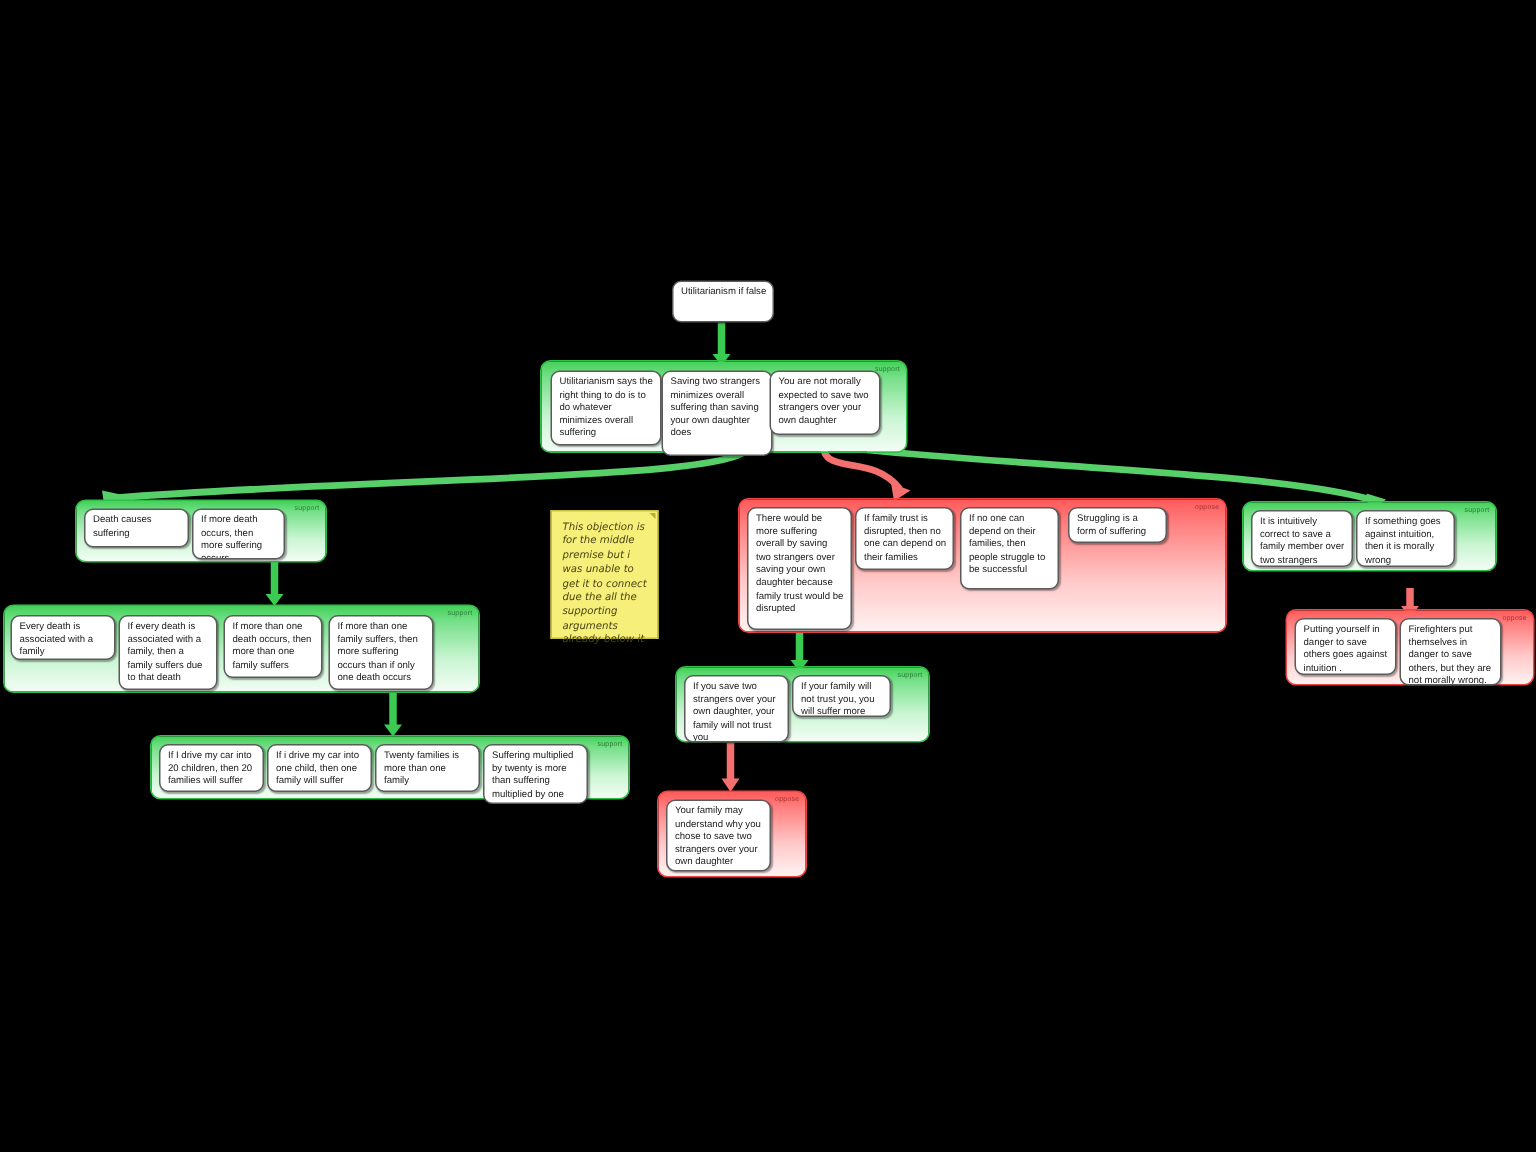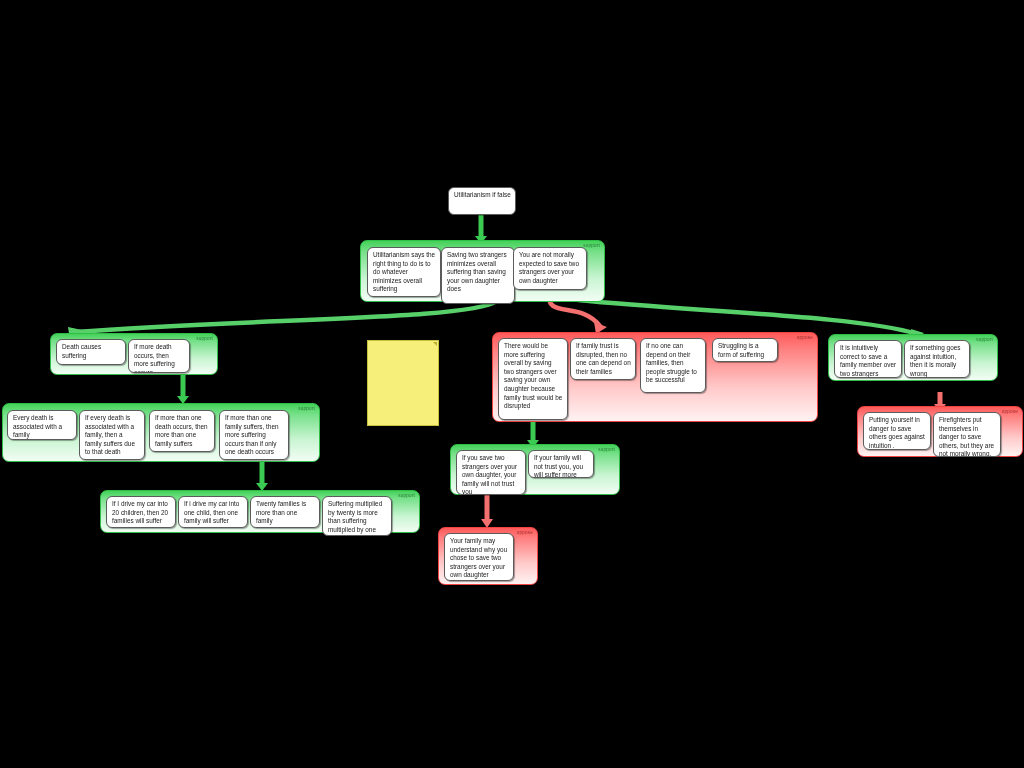--- a/index.html
+++ b/index.html
@@ -100,20 +100,21 @@
   <div class="group support" style="left:100px;top:490px;width:320px;height:43px;">
     <span class="badge">support</span>
     <div class="card" style="left:5px;top:5px;width:70px;height:32px;">If I drive my car into 20 children, then 20 families will suffer</div>
     <div class="card" style="left:77px;top:5px;width:70px;height:32px;">If i drive my car into one child, then one family will suffer</div>
     <div class="card" style="left:149px;top:5px;width:70px;height:32px;">Twenty families is more than one family</div>
     <div class="card" style="left:221px;top:5px;width:70px;height:40px;">Suffering multiplied by twenty is more than suffering multiplied by one</div>
   </div>
 
   <div class="note" style="left:367px;top:340px;width:72px;height:86px;">
     <span class="dogear"></span>
+    <span>This objection is for the middle premise but i was unable to get it to connect due the all the supporting arguments already below it</span>
   </div>
 
   <div class="group oppose" style="left:492px;top:332px;width:326px;height:90px;">
     <span class="badge">oppose</span>
     <div class="card" style="left:5px;top:5px;width:70px;height:82px;">There would be more suffering overall by saving two strangers over saving your own daughter because family trust would be disrupted</div>
     <div class="card" style="left:77px;top:5px;width:66px;height:42px;">If family trust is disrupted, then no one can depend on their families</div>
     <div class="card" style="left:147px;top:5px;width:66px;height:55px;">If no one can depend on their families, then people struggle to be successful</div>
     <div class="card" style="left:219px;top:5px;width:66px;height:24px;">Struggling is a form of suffering</div>
   </div>
 

